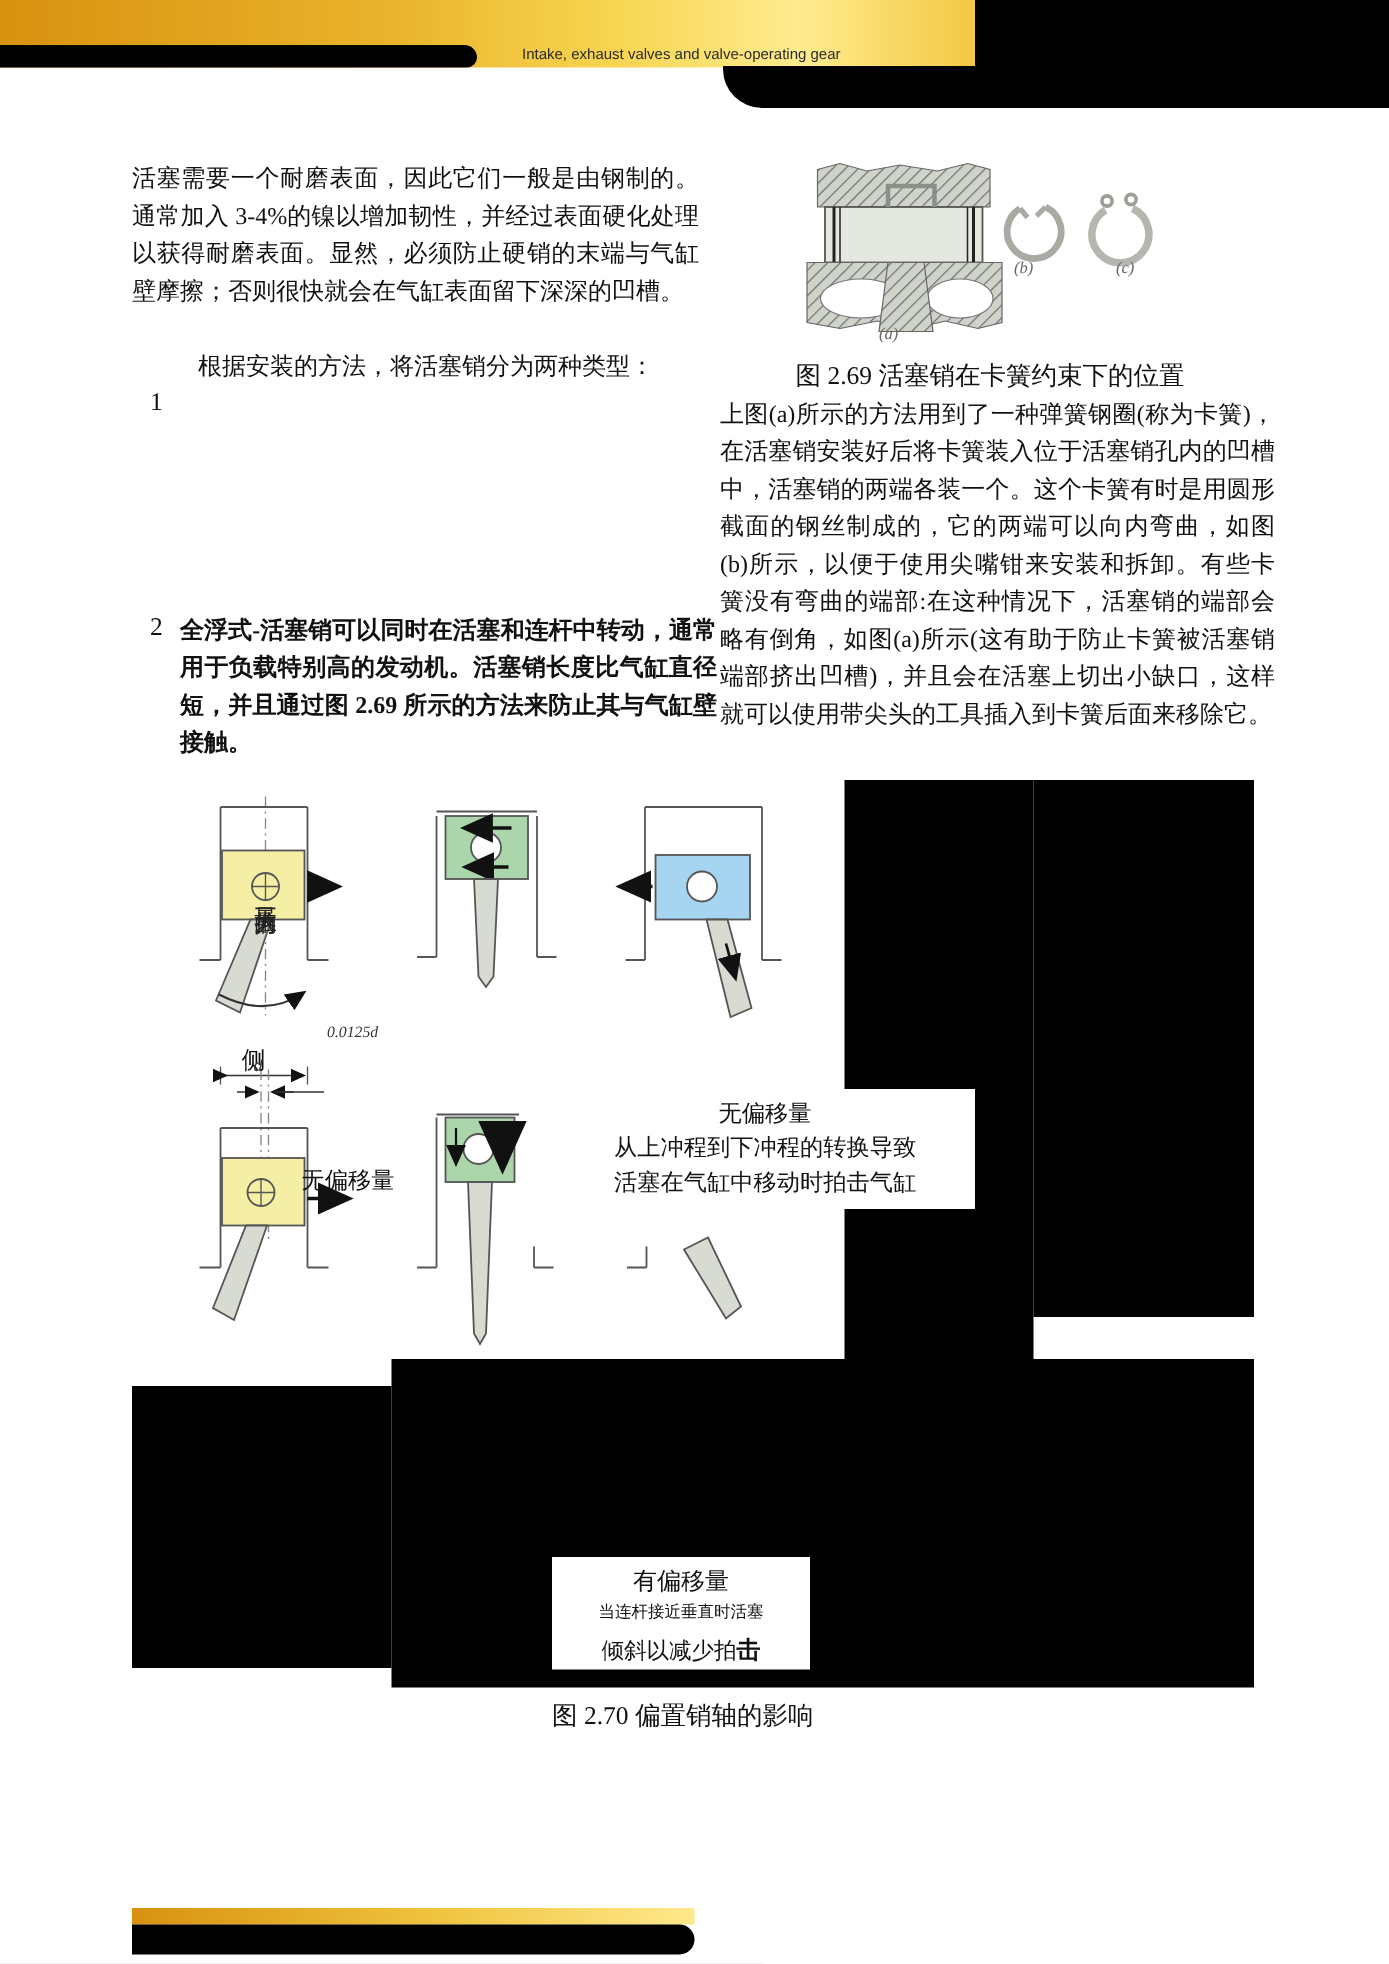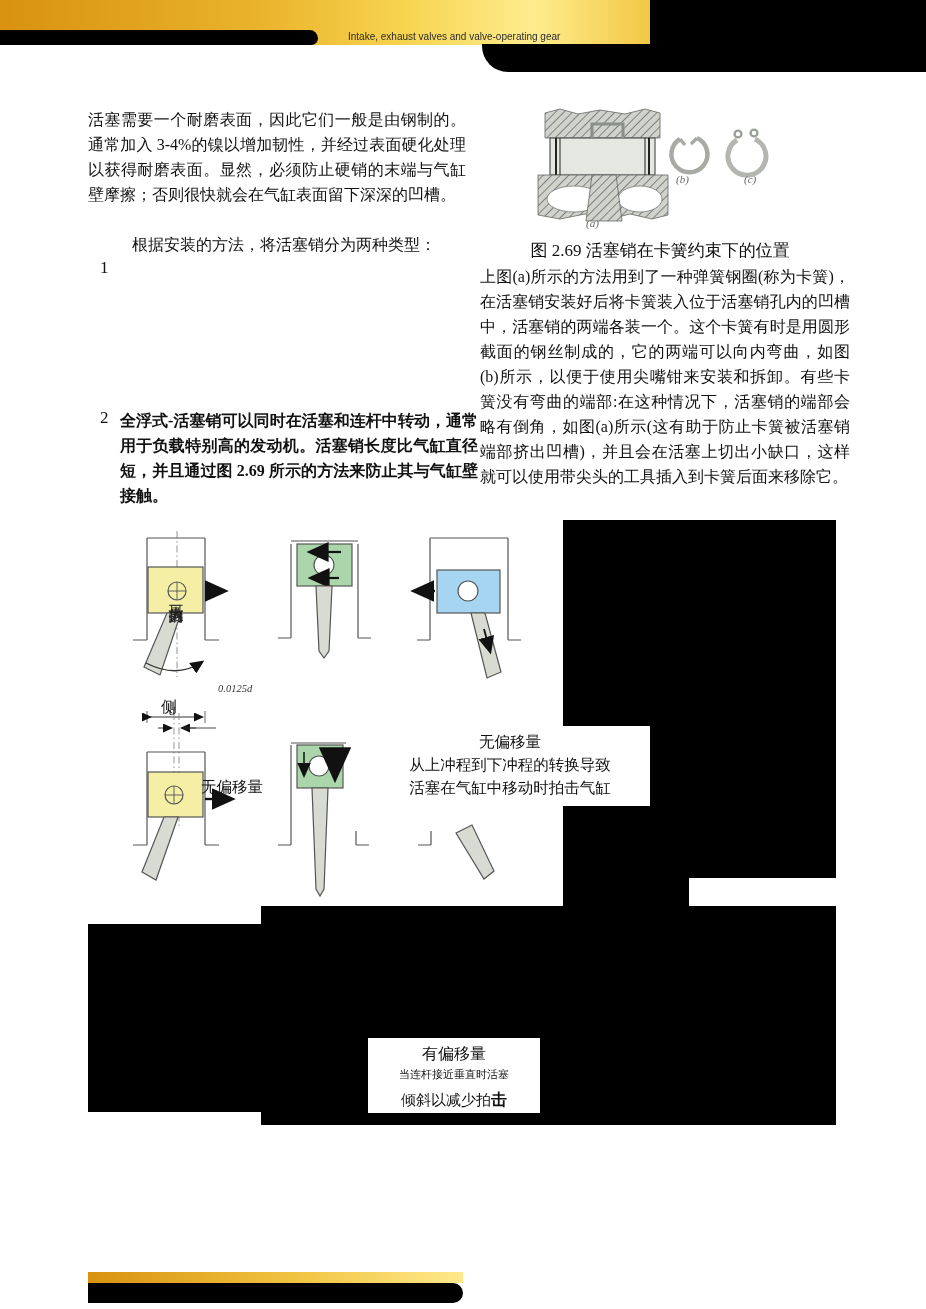--- a/index.html
+++ b/index.html
@@ -178,17 +178,18 @@
   </div>
 
   <div class="abs" style="left:368px;top:1038px;width:172px;height:75px;">
     <div class="box-line" style="top:6px;font-size:16px;">有偏移量</div>
     <div class="box-line" style="top:29px;font-size:11px;">当连杆接近垂直时活塞</div>
     <div class="box-line" style="top:52px;font-size:15px;">
       <span>倾斜以减少拍</span><span style="font-weight:bold;font-size:16px;">击</span>
     </div>
   </div>
 
+  <div class="abs caption cap270">图 2.70  偏置销轴的影响</div>
 
   <div class="abs" style="left:88px;top:1272px;width:375px;height:11px;background:linear-gradient(90deg,#d89210 0%,#f0c440 55%,#ffe98c 100%);"></div>
   <div class="abs" style="left:88px;top:1283px;width:375px;height:20px;background:#000;border-radius:0 12px 12px 0;"></div>
 
 </div>
 
 </body></html>

